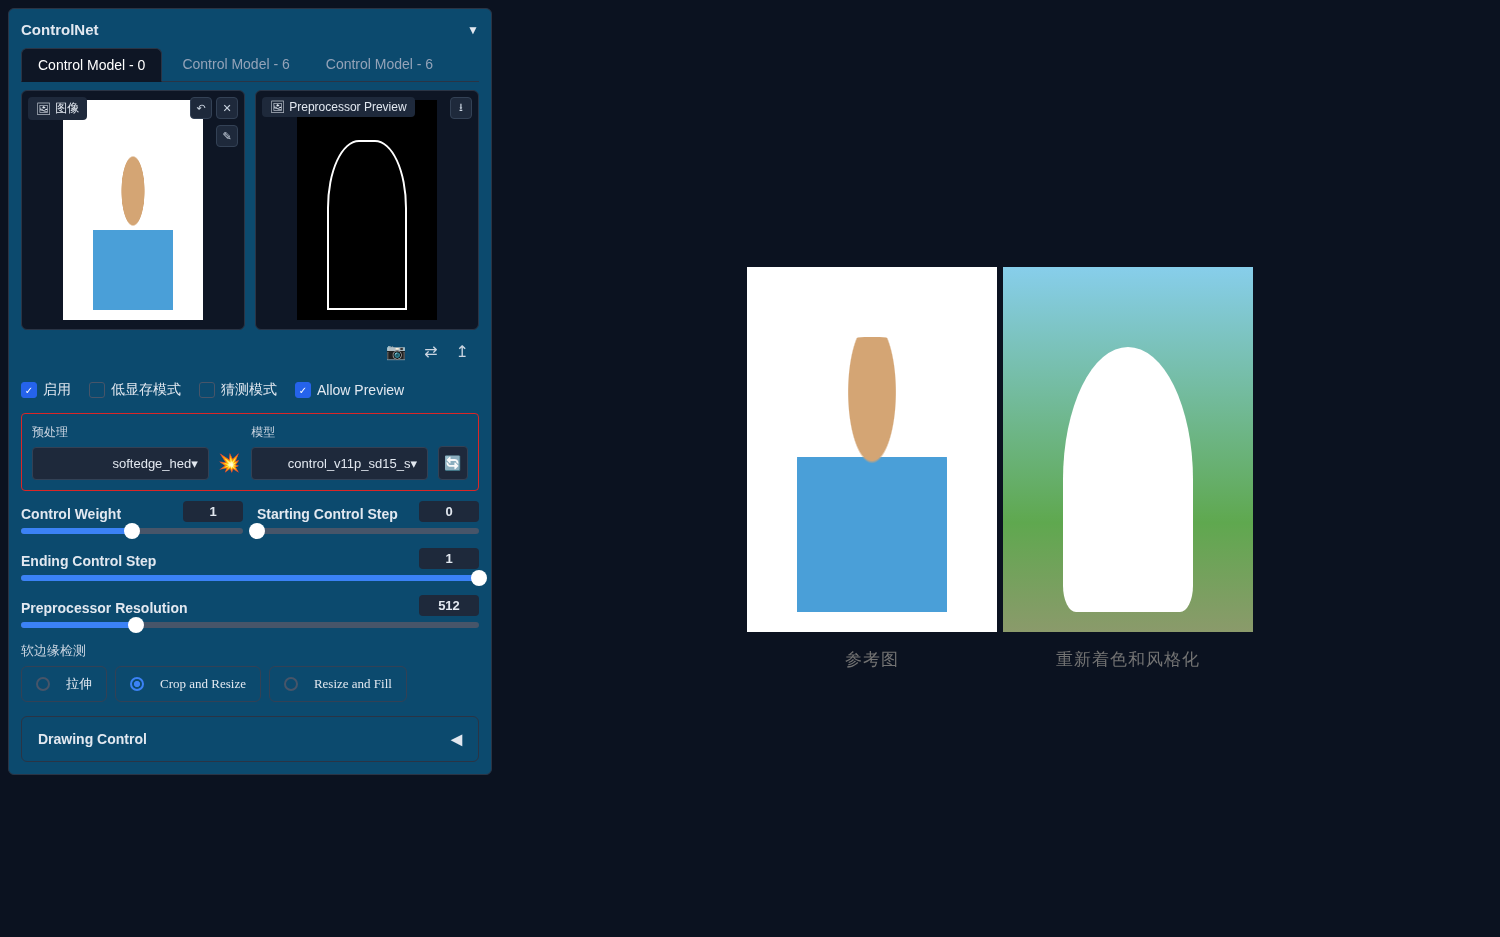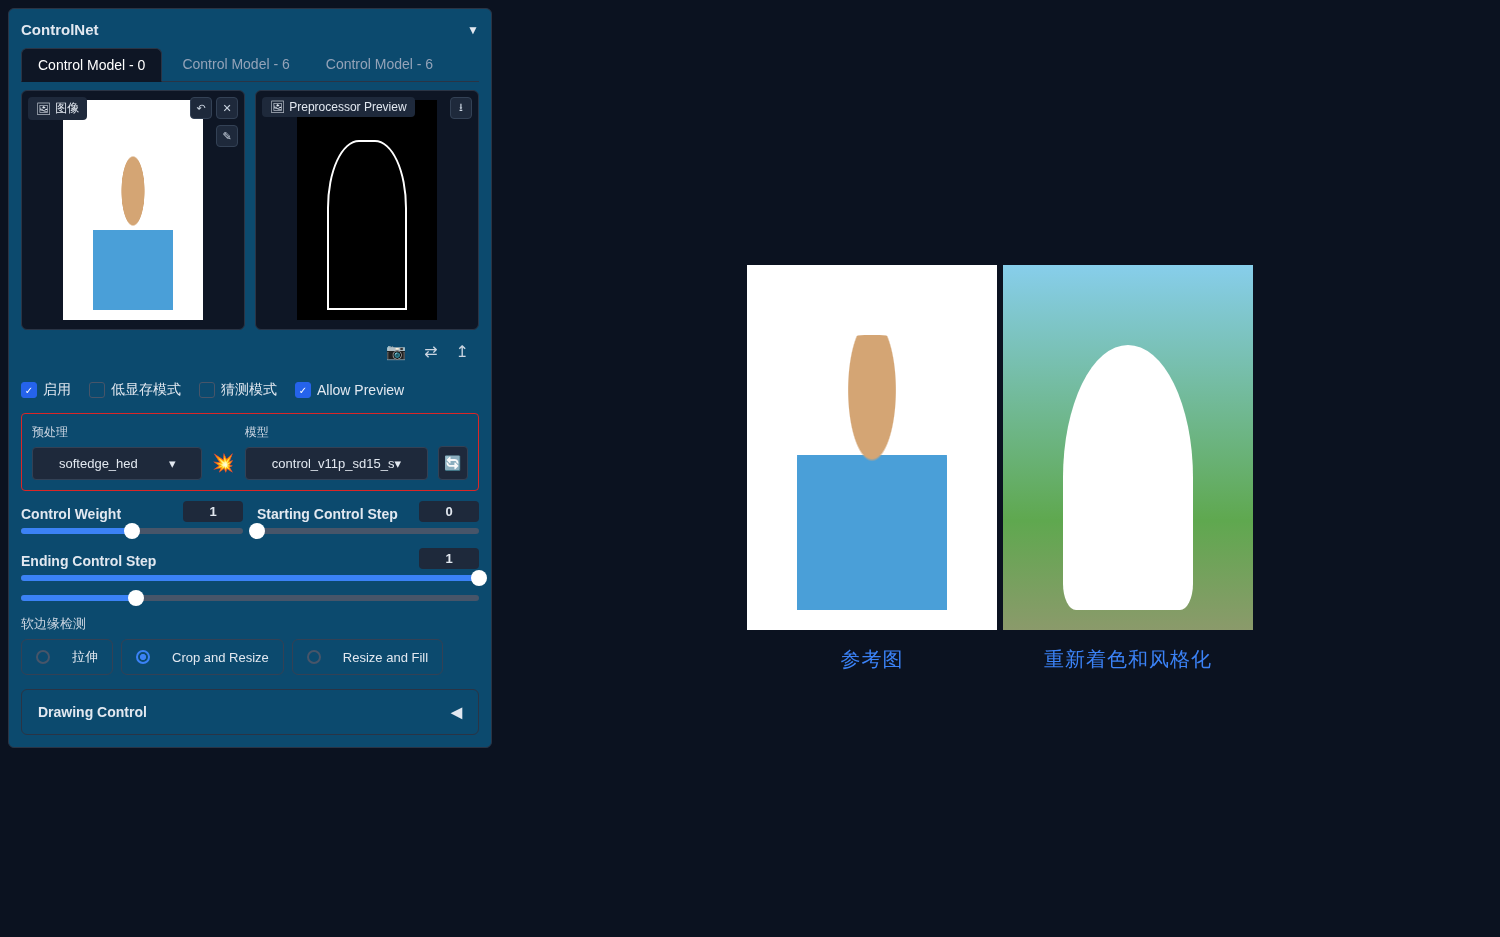--- a/index.html
+++ b/index.html
@@ -167,23 +167,23 @@
   margin: 6px 0 10px;
   display: flex;
   gap: 10px;
 }
 .dd-group { flex: 1; display: flex; flex-direction: column; gap: 6px; }
 .dd-label { font-size: 12px; color: #cbd5e1; }
 .dd {
   background: #1e293b;
   border: 1px solid #334155;
   border-radius: 4px;
-  padding: 8px 26px;
-  display: flex;
-  justify-content: space-between;
+  padding: 8px 10px;
+  display: flex;
+  justify-content: flex-end;
   align-items: center;
   cursor: pointer;
   font-size: 13px;
 }
 .dd-mid { display: flex; align-items: flex-end; padding-bottom: 6px; font-size: 18px; }
 .refresh-btn {
   background: #1e293b;
   border: 1px solid #334155;
   border-radius: 4px;
   width: 30px; height: 34px;
@@ -234,23 +234,24 @@
   display: flex;
   gap: 8px;
   margin-top: 6px;
 }
 .radio-opt {
   border: 1px solid #334155;
   border-radius: 6px;
   padding: 8px 14px;
   display: flex;
   align-items: center;
-  gap: 22px;
+  gap: 16px;
   cursor: pointer;
   font-size: 13px;
+  font-family: Liberation Serif, serif;
 }
 .rdot {
   width: 14px; height: 14px;
   border: 2px solid #475569;
   border-radius: 50%;
 }
 .rdot.on { border-color: #3b82f6; background: radial-gradient(circle, #3b82f6 40%, transparent 45%); }
 .canvas-bar {
   border: 1px solid #2a3445;
   border-radius: 6px;
@@ -304,21 +305,21 @@
   content: "";
   position: absolute;
   top: 70px; left: 50px; right: 50px; bottom: 20px;
   background: radial-gradient(ellipse at 50% 20%, #d4a574 22%, transparent 23%),
               linear-gradient(#4a9fd8, #4a9fd8);
   background-size: 100% 100%, 100% 65%;
   background-position: center 0, center 120px;
   background-repeat: no-repeat;
   border-radius: 45% 45% 0 0;
 }
-.showcase-label { color: #3b82f6; font-size: 20px; letter-spacing: 1px; font-family: Liberation Serif, serif; }
+.showcase-label { color: #737373; font-size: 17px; letter-spacing: 1px; font-family: Liberation Serif, serif; }
 .section-label { font-size: 13px; color: #cbd5e1; margin-bottom: 4px; }
 </style>
 </head>
 <body>
 
 <div class="left-panel">
   <div class="panel-box">
     <div class="panel-header">
       <span>ControlNet</span>
       <span class="caret">▼</span>
@@ -436,20 +437,24 @@
         <span>Ending Control Step</span>
         <span class="slider-val">1</span>
       </div>
       <div class="slider-track">
           <div class="slider-fill" style="width:100%"></div>
           <div class="slider-thumb" style="left:100%"></div>
         </div>
     </div>
 
     <div class="slider-group">
+      <div class="slider-head">
+        <span>Preprocessor Resolution</span>
+        <span class="slider-val">512</span>
+      </div>
       <div class="slider-track">
           <div class="slider-fill" style="width:25%"></div>
           <div class="slider-thumb" style="left:25%"></div>
         </div>
     </div>
 
     <div>
       <div class="section-label">软边缘检测</div>
       <div class="radio-row">
         <div class="radio-opt">

